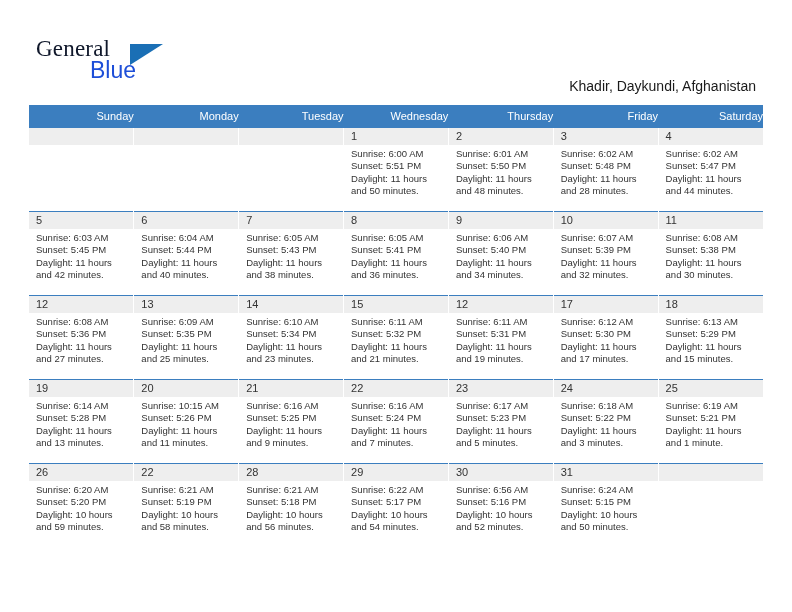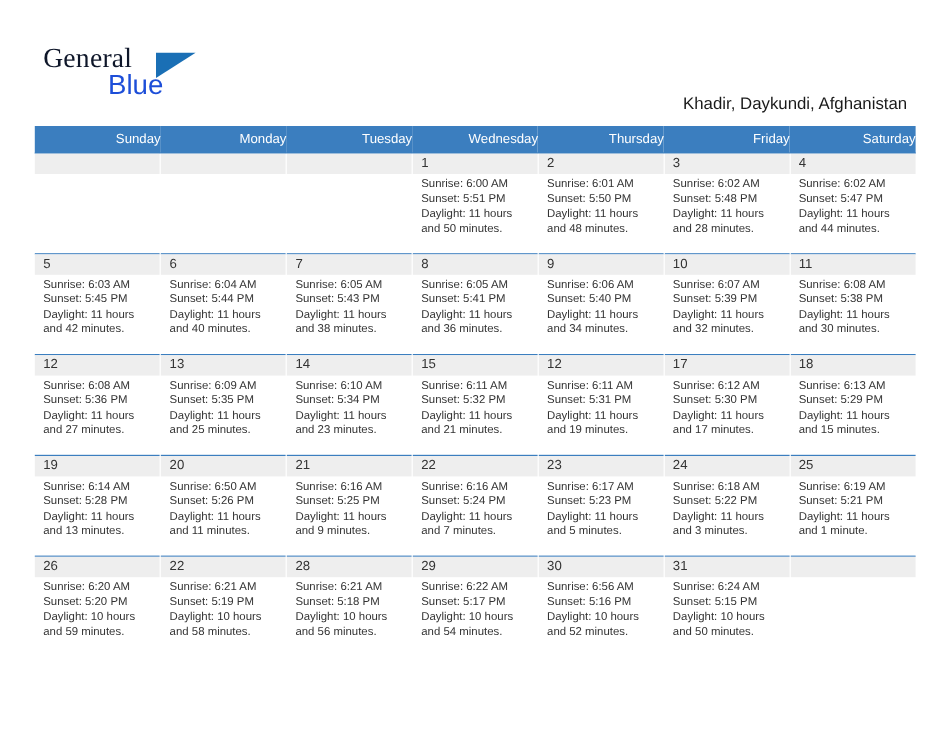--- a/index.html
+++ b/index.html
@@ -413,21 +413,21 @@
                 <div>Sunset: 5:28 PM</div>
                 <div>Daylight: 11 hours</div>
                 <div>and 13 minutes.</div>
               </div>
             </div>
           </td>
           <td>
             <div class="cell">
               <div class="daynum-band">20</div>
               <div class="cell-body">
-                <div>Sunrise: 6:50 AM</div>
+                <div>Sunrise: 10:15 AM</div>
                 <div>Sunset: 5:26 PM</div>
                 <div>Daylight: 11 hours</div>
                 <div>and 11 minutes.</div>
               </div>
             </div>
           </td>
           <td>
             <div class="cell">
               <div class="daynum-band">21</div>
               <div class="cell-body">

